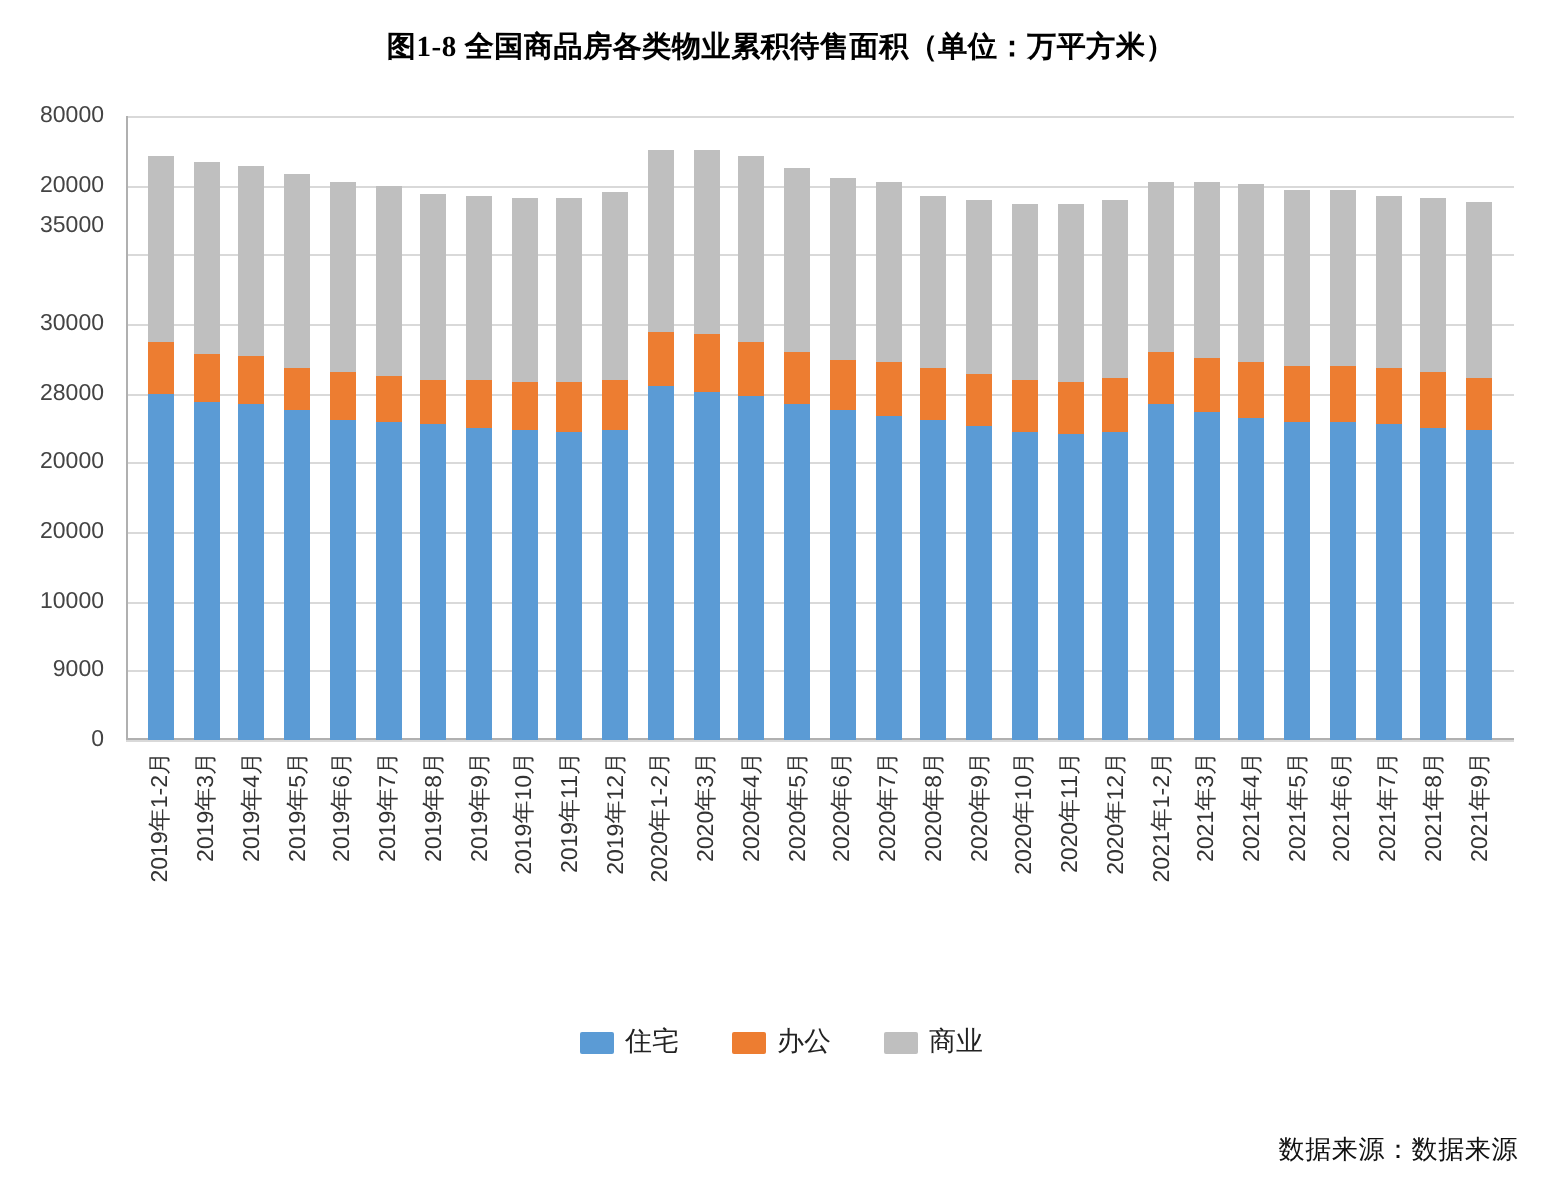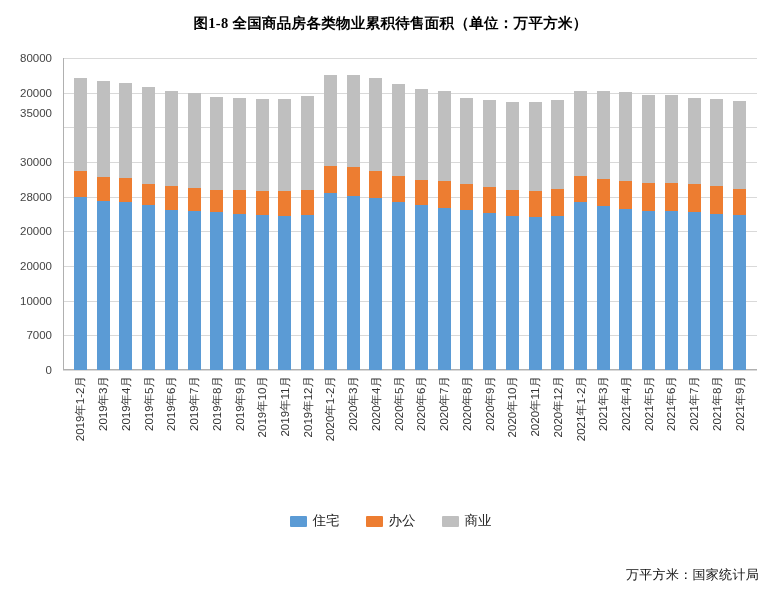--- a/index.html
+++ b/index.html
@@ -166,21 +166,21 @@
     letter-spacing: 0.3px;
   }
 </style>
 </head>
 <body>
 
 <div id="chart-title">图1-8 全国商品房各类物业累积待售面积（单位：万平方米）</div>
 
 <div id="y-labels">
     <div class="y-label" style="top: 312px;">0</div>
-    <div class="y-label" style="top: 277.333px;">7000</div>
+    <div class="y-label" style="top: 277.333px;">9000</div>
     <div class="y-label" style="top: 242.667px;">10000</div>
     <div class="y-label" style="top: 208px;">20000</div>
     <div class="y-label" style="top: 173.333px;">20000</div>
     <div class="y-label" style="top: 138.667px;">28000</div>
     <div class="y-label" style="top: 104px;">30000</div>
     <div class="y-label" style="top: 55px;">35000</div>
     <div class="y-label" style="top: 34.6667px;">20000</div>
     <div class="y-label" style="top: 0px;">80000</div>
   </div>
 
@@ -514,13 +514,13 @@
     <div class="legend-item">
       <span class="legend-swatch" style="background: rgb(237, 125, 49);"></span>
       <span class="legend-text">办公</span>
     </div>
     <div class="legend-item">
       <span class="legend-swatch" style="background: rgb(191, 191, 191);"></span>
       <span class="legend-text">商业</span>
     </div>
   </div>
 
-<div id="source">万平方米：国家统计局</div>
+<div id="source">数据来源：数据来源</div>
 
 </body></html>

